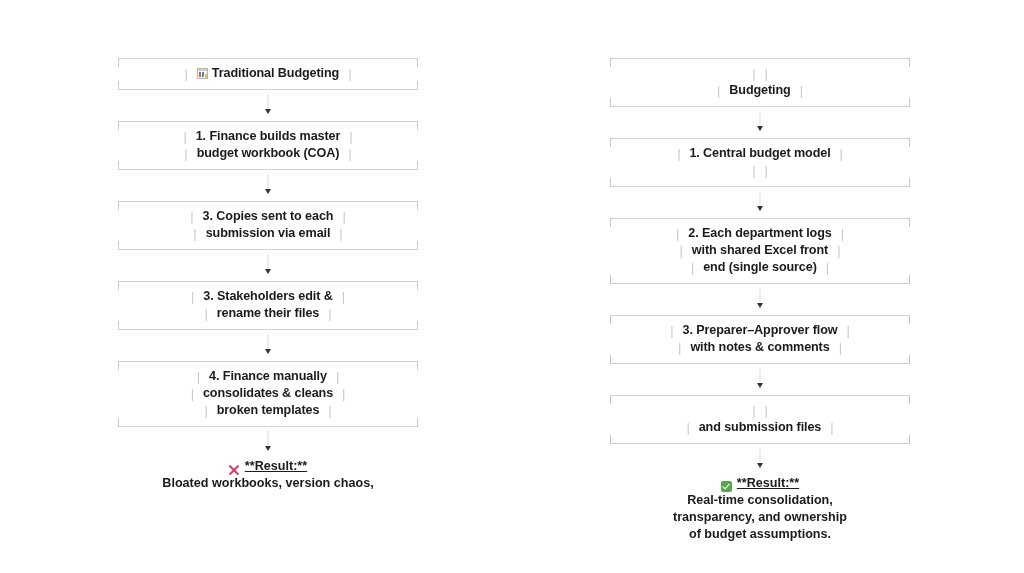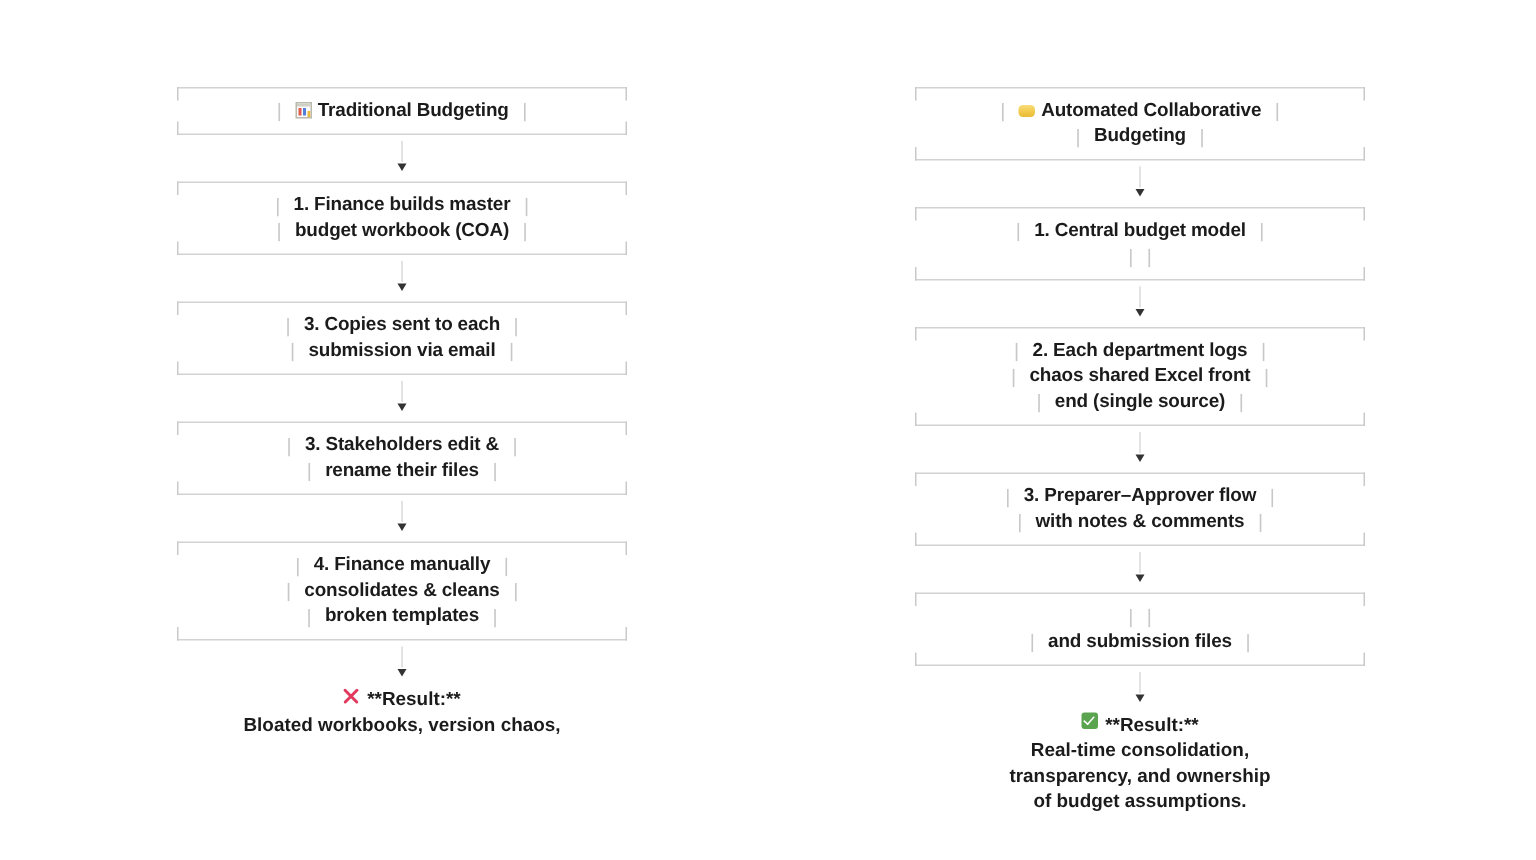--- a/index.html
+++ b/index.html
@@ -107,23 +107,24 @@
   
   .result {
     text-align: center;
     font-size: 12.6px;
     font-weight: bold;
     color: #1b1b1b;
     line-height: 17px;
   }
   .result .result-head {
     display: flex;
-    align-items: flex-start;
+    align-items: flex-end;
     justify-content: center;
     gap: 5px;
+    text-decoration: underline;
   }
   .result .result-line { white-space: nowrap; }
 
   
   .glyph {
     display: inline-block;
     vertical-align: -2px;
     flex: none;
   }
   
@@ -332,24 +333,20 @@
   <div class="column right" id="col-right" style="top:58px;">
       <div class="node">
         <div class="rule top"></div>
         <div class="rule bottom"></div>
         <div class="tick tl"></div>
         <div class="tick tr"></div>
         <div class="tick bl"></div>
         <div class="tick br"></div>
         <div class="node-line">
           <span class="pipe">|</span>
-          <span class="node-text">
-            <span class="glyph glyph-yellow"></span>
-            <span>Automated Collaborative</span>
-          </span>
           <span class="pipe">|</span>
         </div>
         <div class="node-line">
           <span class="pipe">|</span>
           <span class="node-text">
             <span>Budgeting</span>
           </span>
           <span class="pipe">|</span>
         </div>
       </div>
@@ -390,21 +387,21 @@
         <div class="node-line">
           <span class="pipe">|</span>
           <span class="node-text">
             <span>2. Each department logs</span>
           </span>
           <span class="pipe">|</span>
         </div>
         <div class="node-line">
           <span class="pipe">|</span>
           <span class="node-text">
-            <span>chaos shared Excel front</span>
+            <span>with shared Excel front</span>
           </span>
           <span class="pipe">|</span>
         </div>
         <div class="node-line">
           <span class="pipe">|</span>
           <span class="node-text">
             <span>end (single source)</span>
           </span>
           <span class="pipe">|</span>
         </div>

